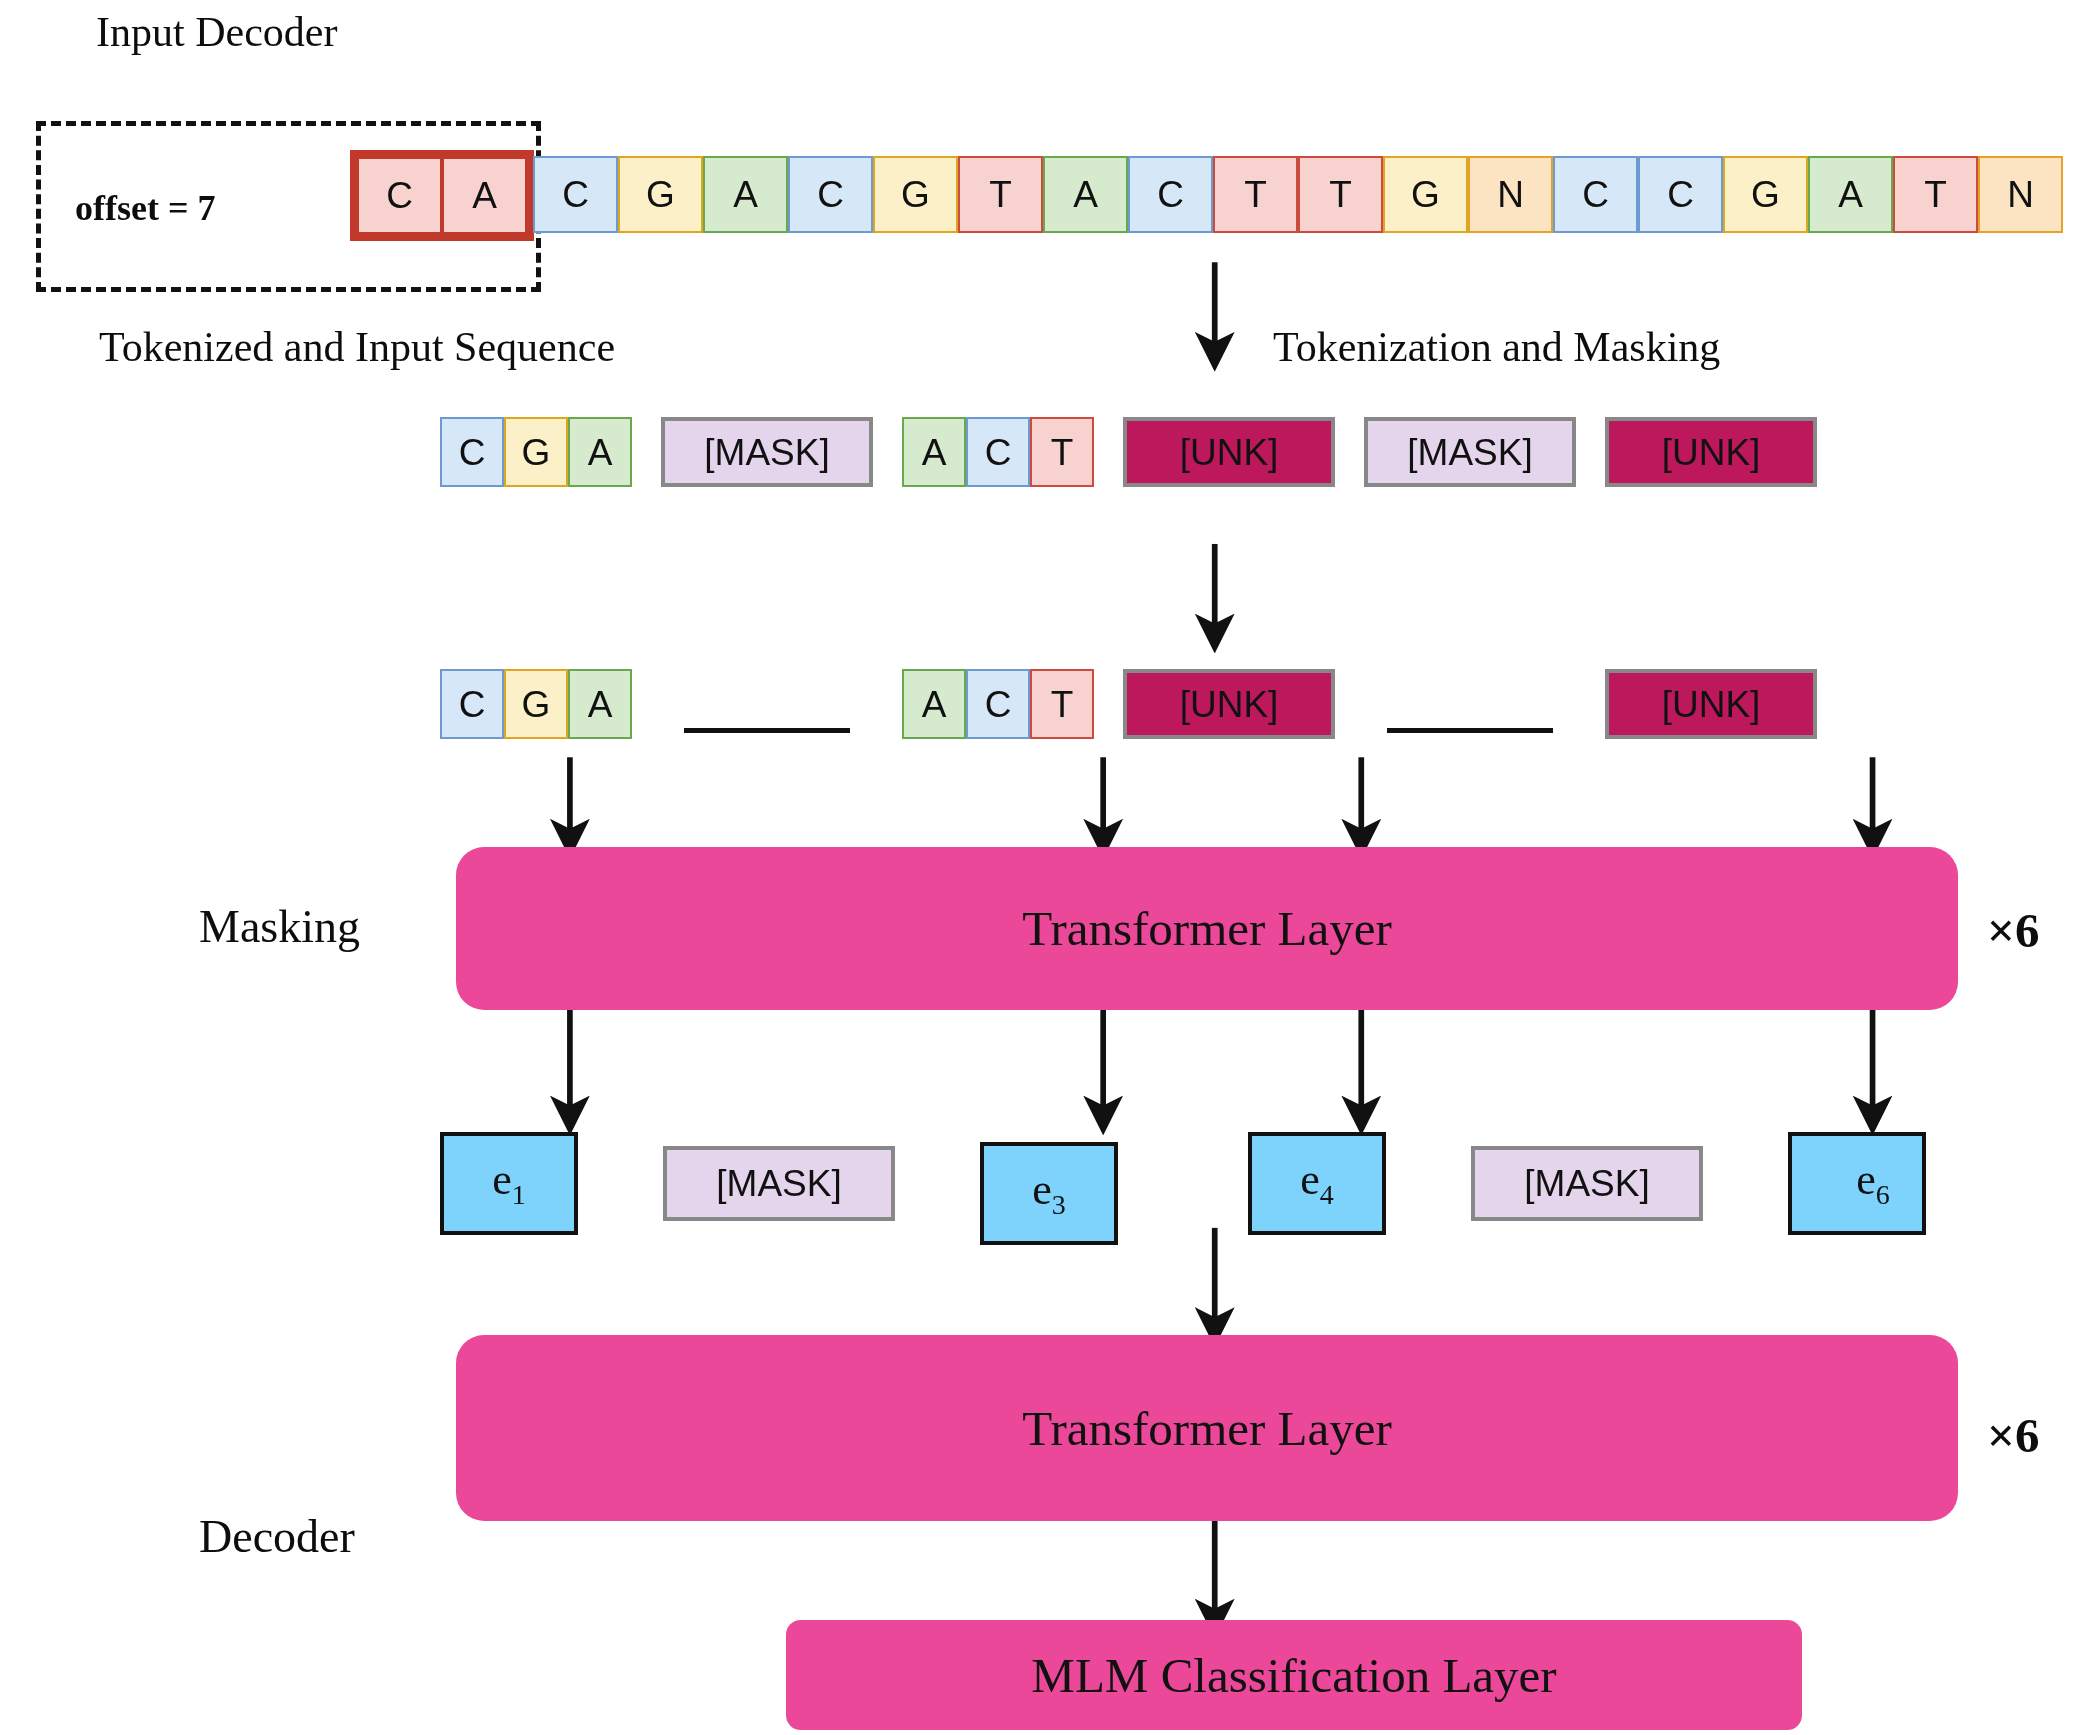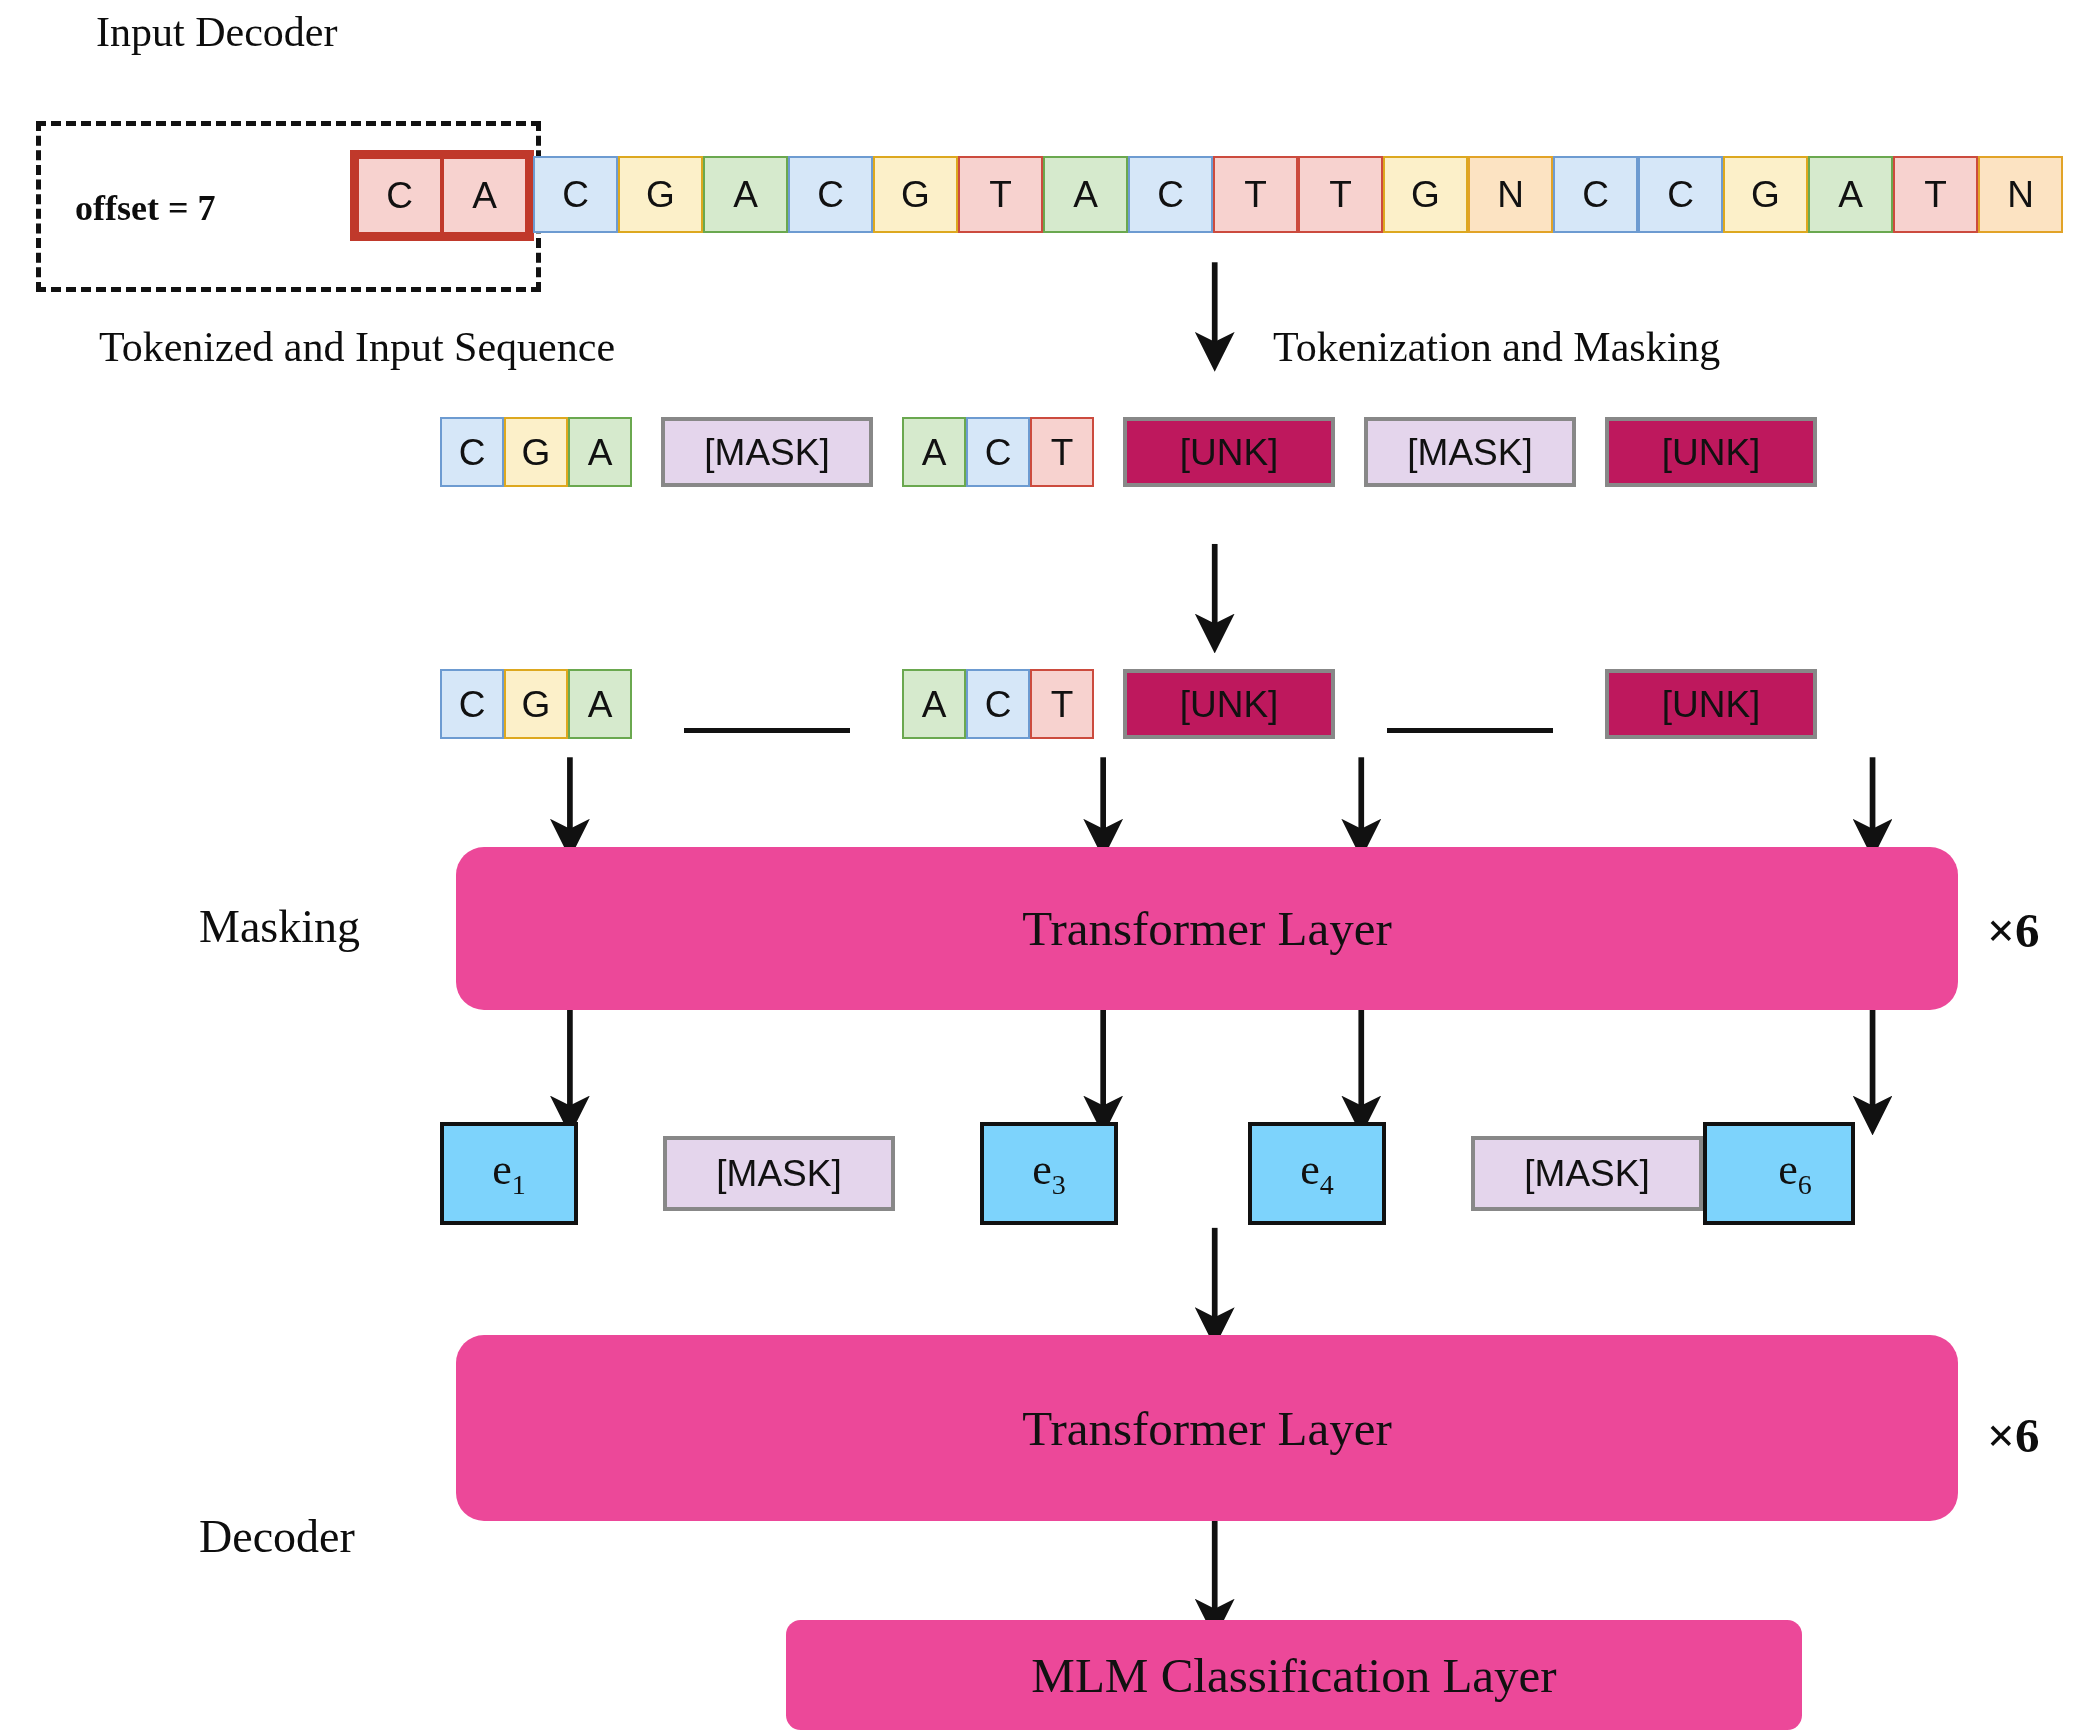--- a/index.html
+++ b/index.html
@@ -216,28 +216,28 @@
     <span>Transformer Layer</span>
   </div>
 
   <div class="abs mult" style="left:1987px;top:902px;">×6</div>
 
   <div class="abs" id="embedding-row" style="left: 440px; top: 1122px; display: flex; align-items: center;">
       <div class="ebox" style="width: 138px; height: 103px; margin-left: 0px;">
         <span>e<sub>1</sub></span>
       </div>
       <div class="tokbox c-MASK" style="width: 232px; height: 75px; margin-left: 85px;">[MASK]</div>
-      <div class="ebox" style="width: 138px; height: 103px; margin-left: 85px;">
+      <div class="ebox" style="width: 138px; height: 103px; margin-left: 85px; margin-top: 20px;">
         <span>e<sub>3</sub></span>
       </div>
       <div class="ebox" style="width: 138px; height: 103px; margin-left: 130px;">
         <span>e<sub>4</sub></span>
       </div>
       <div class="tokbox c-MASK" style="width: 232px; height: 75px; margin-left: 85px;">[MASK]</div>
-      <div class="ebox" style="width: 152px; height: 103px;  padding-left: 32px;">
+      <div class="ebox" style="width: 138px; height: 103px; margin-left: 85px; padding-left: 32px;">
         <span>e<sub>6</sub></span>
       </div>
     </div>
 
   <div class="abs slab" style="left:456px;top:1335px;width:1502px;height:186px;">
     <span>Transformer Layer</span>
   </div>
 
   <div class="abs mult" style="left:1987px;top:1407px;">×6</div>
 

